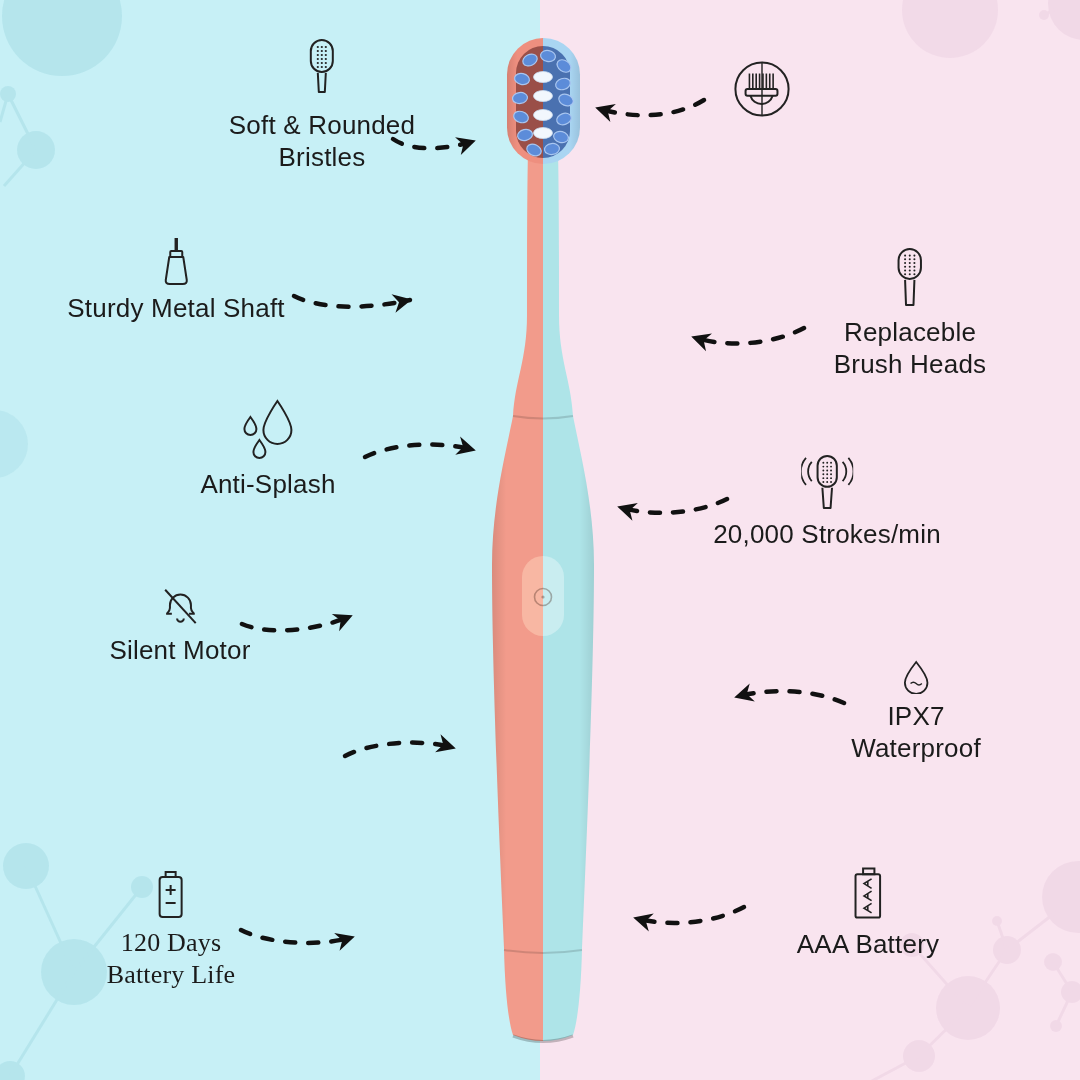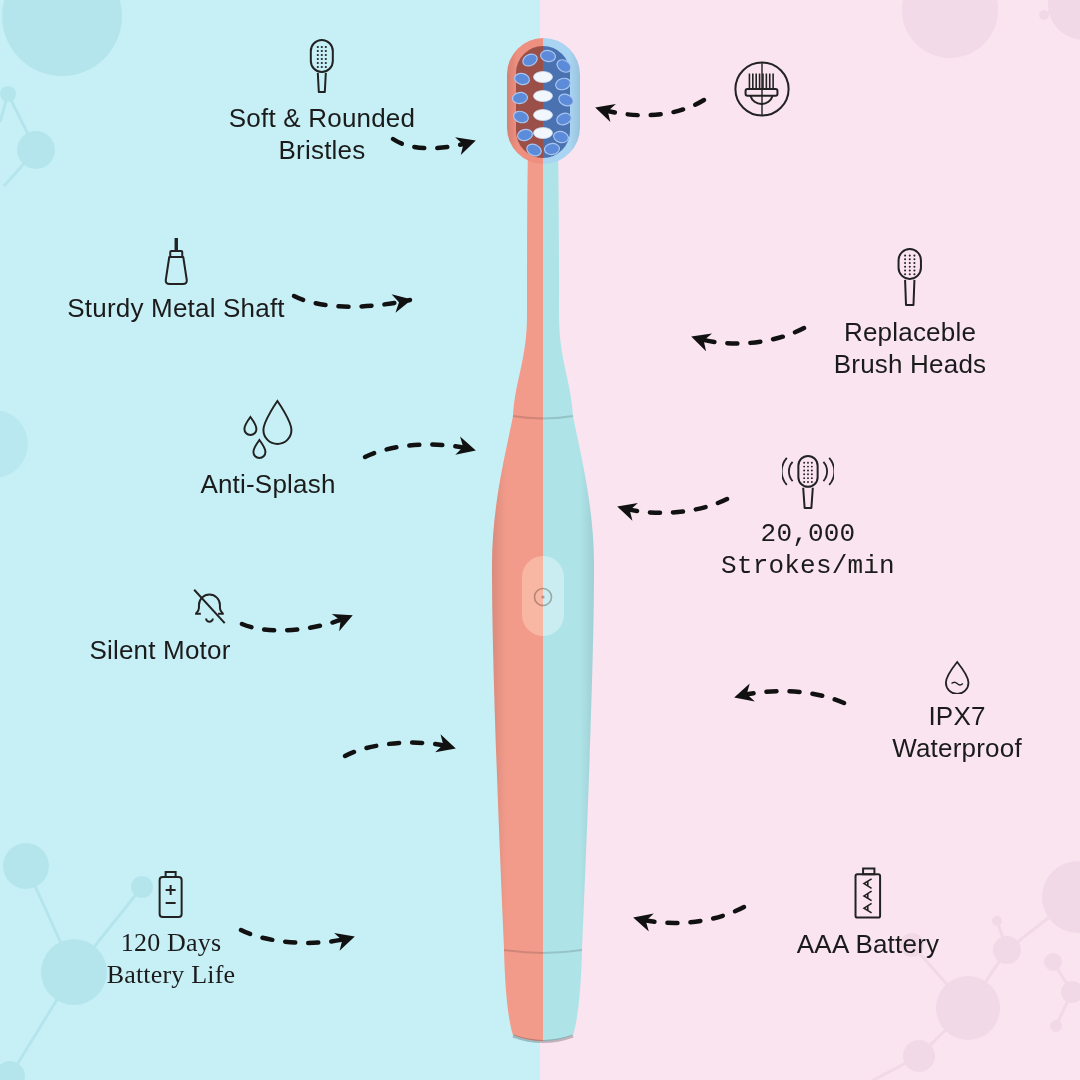--- a/index.html
+++ b/index.html
@@ -130,21 +130,21 @@
       <path d="M365,457 C394,443 440,441 474,450" marker-end="url(#ah)"></path>
       <path d="M727,499 C697,514 652,517 619,507" marker-end="url(#ah)"></path>
       <path d="M242,624 C270,636 318,630 351,616" marker-end="url(#ah)"></path>
       <path d="M844,703 C812,689 768,688 736,697" marker-end="url(#ah)"></path>
       <path d="M345,756 C374,741 424,739 454,748" marker-end="url(#ah)"></path>
       <path d="M241,930 C268,944 320,947 353,937" marker-end="url(#ah)"></path>
       <path d="M744,907 C712,924 668,927 635,918" marker-end="url(#ah)"></path>
     </g>
   </svg>
 
-  <div class="feature" style="left:322px;top:38px;">
+  <div class="feature" style="left:322px;top:38px;gap:7px;">
     <svg class="icon" width="26" height="58" viewBox="0 0 26 58" fill="none" stroke="#222" stroke-width="2">
       <rect x="2" y="2" width="22" height="32" rx="11"></rect>
       <g fill="#222" stroke="none">
         <circle cx="9" cy="9" r="1.1"></circle>
           <circle cx="13" cy="9" r="1.1"></circle>
           <circle cx="17" cy="9" r="1.1"></circle>
         <circle cx="9" cy="13" r="1.1"></circle>
           <circle cx="13" cy="13" r="1.1"></circle>
           <circle cx="17" cy="13" r="1.1"></circle>
         <circle cx="9" cy="17" r="1.1"></circle>
@@ -177,21 +177,21 @@
 
   <div class="feature" style="left:268px;top:398px;">
     <svg class="icon" width="54" height="64" viewBox="0 0 54 64" fill="none" stroke="#222" stroke-width="2">
       <path d="M36,3 C36,3 22,23 22,32 a14,14 0 0 0 28,0 C50,23 36,3 36,3 Z"></path>
       <path d="M9,19 C9,19 3,27 3,31 a6,6 0 0 0 12,0 C15,27 9,19 9,19 Z"></path>
       <path d="M18,42 C18,42 12,50 12,54 a6,6 0 0 0 12,0 C24,50 18,42 18,42 Z"></path>
     </svg>
     <div class="label">Anti-Splash</div>
   </div>
 
-  <div class="feature" style="left:160px;top:584px;align-items:flex-end;">
+  <div class="feature" style="left:180px;top:584px;">
     <svg class="icon" width="42" height="44" viewBox="0 0 44 46" fill="none" stroke="#222" stroke-width="2">
       <path d="M8,31 c2,-2 3,-3 3,-6 v-3 a11,11 0 0 1 22,0 v3 c0,3 1,4 3,6" stroke-linejoin="round"></path>
       <line x1="7" y1="31" x2="13" y2="31"></line>
       <line x1="31" y1="31" x2="37" y2="31"></line>
       <path d="M18.5,36 a3.5,3.5 0 0 0 7,0"></path>
       <line x1="6" y1="6" x2="38" y2="41"></line>
     </svg>
     <div class="label">Silent Motor</div>
   </div>
 
@@ -249,21 +249,21 @@
         <circle cx="10" cy="29" r="1.1"></circle>
           <circle cx="15" cy="29" r="1.1"></circle>
           <circle cx="20" cy="29" r="1.1"></circle>
       </g>
       <path d="M10,35 L11,62 L19,62 L20,35" stroke-linejoin="round"></path>
     </svg>
     <div class="label">Replaceble
 Brush Heads</div>
   </div>
 
-  <div class="feature" style="left:808px;top:452px;font-family:Liberation Mono, monospace;">
+  <div class="feature" style="left:827px;top:452px;">
     <svg class="icon" width="52" height="60" viewBox="0 0 54 62" fill="none" stroke="#222" stroke-width="2">
       <rect x="17" y="4" width="20" height="32" rx="10"></rect>
       <g fill="#222" stroke="none">
         <circle cx="23" cy="11" r="1"></circle>
           <circle cx="27" cy="11" r="1"></circle>
           <circle cx="31" cy="11" r="1"></circle>
         <circle cx="23" cy="15" r="1"></circle>
           <circle cx="27" cy="15" r="1"></circle>
           <circle cx="31" cy="15" r="1"></circle>
         <circle cx="23" cy="19" r="1"></circle>
@@ -281,21 +281,21 @@
       </g>
       <path d="M22,37 L23.5,58 L30.5,58 L32,37" stroke-linejoin="round"></path>
       <path d="M11,10 A15,15 0 0 0 11,30" stroke-width="1.8"></path>
       <path d="M5,6 A21,21 0 0 0 5,34" stroke-width="1.8"></path>
       <path d="M43,10 A15,15 0 0 1 43,30" stroke-width="1.8"></path>
       <path d="M49,6 A21,21 0 0 1 49,34" stroke-width="1.8"></path>
     </svg>
     <div class="label">20,000 Strokes/min</div>
   </div>
 
-  <div class="feature" style="left:916px;top:660px;margin-left:41px;">
+  <div class="feature" style="left:916px;top:660px;">
     <svg class="icon" width="32" height="34" viewBox="0 0 34 36" fill="none" stroke="#222" stroke-width="1.8">
       <path d="M17,2 C17,2 5,17 5,24 a12,12 0 0 0 24,0 C29,17 17,2 17,2 Z"></path>
       <path d="M11,25 q3,-3 6,0 t6,0" stroke-width="1.4"></path>
     </svg>
     <div class="label">IPX7
 Waterproof</div>
   </div>
 
   <div class="feature" style="left:828px;top:866px;margin-left:40px;">
     <svg class="icon" width="34" height="56" viewBox="0 0 36 58" fill="none" stroke="#222" stroke-width="2">

